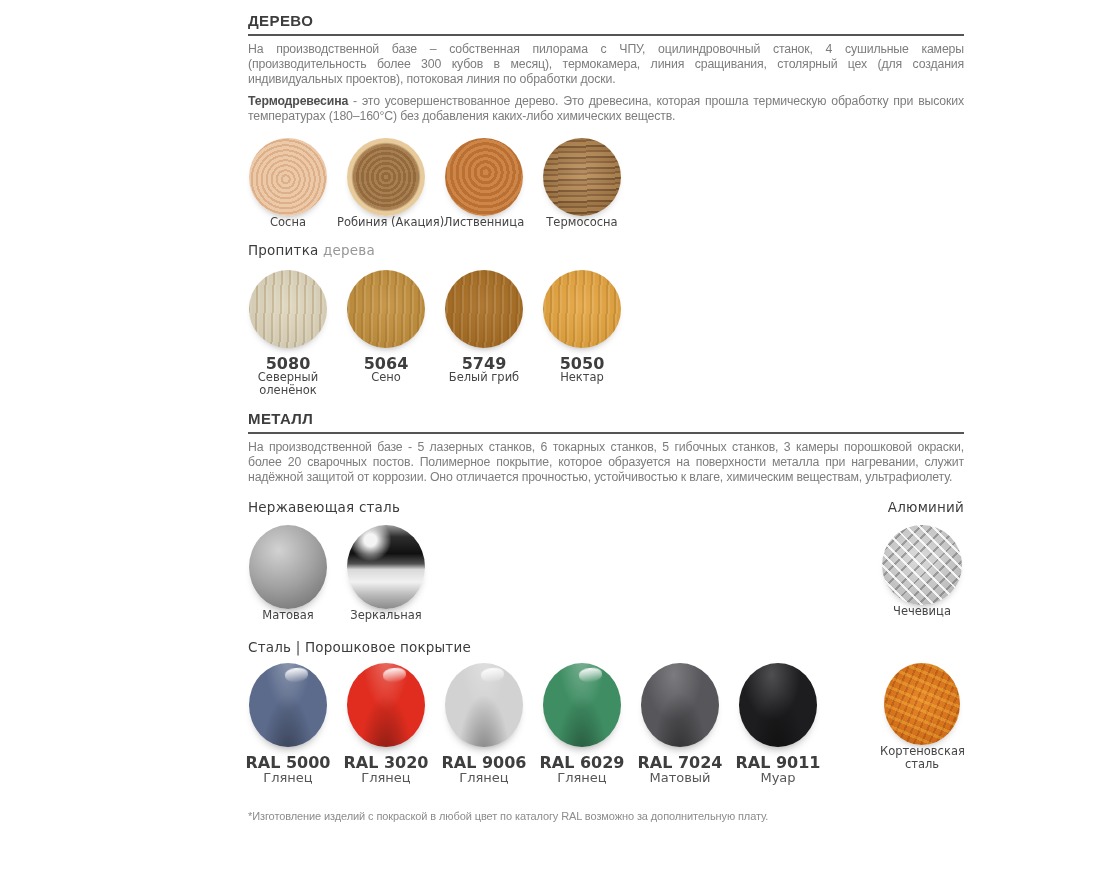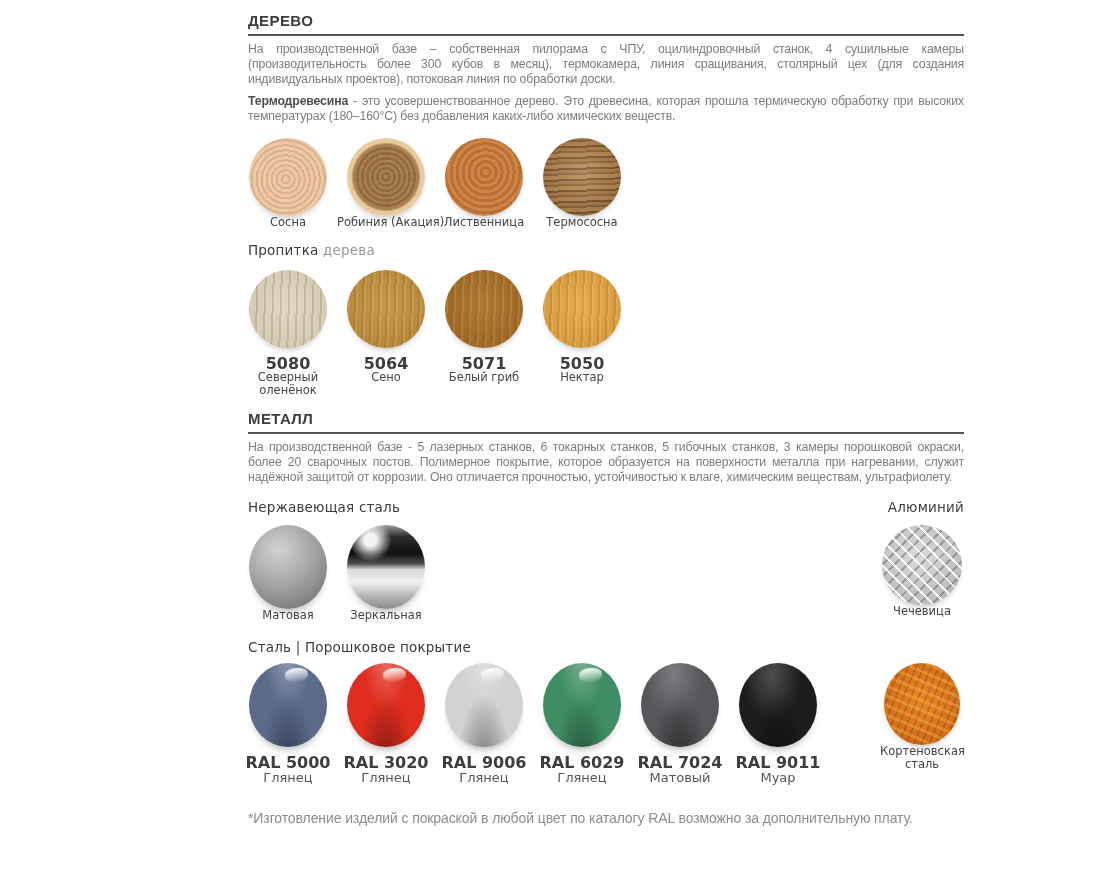--- a/index.html
+++ b/index.html
@@ -75,21 +75,21 @@
   .matte{background:
     radial-gradient(ellipse at 50% 120%, rgba(0,0,0,.5), rgba(0,0,0,0) 50%),
     radial-gradient(ellipse at 42% 14%, rgba(255,255,255,.22), rgba(255,255,255,0) 45%),
     var(--c,#555);}
 
   
   .mt14{margin-top:14px;} .mt12{margin-top:12px;} .mt10{margin-top:10px;}
   .mt16{margin-top:16px;} .mt8{margin-top:8px;}
   .impreg-head{margin-top:12px;}
   .metal-title{margin-top:14px;}
-  .footnote{margin-top:26px;font-size:14px;color:#8c8c8c;letter-spacing:-.1px;}
+  .footnote{margin-top:26px;font-size:11px;color:#8c8c8c;letter-spacing:-.1px;}
 </style>
 </head>
 <body>
 
 <div class="content">
 
   <section>
     <h2 class="sec-title">ДЕРЕВО</h2>
     <div class="rule"></div>
 
@@ -121,21 +121,21 @@
       <div class="col">
         <div class="circle grain" style="--c: #ddd4ba;"></div>
         <div class="slabel"><span class="code" style="display:block">5080</span><span>Северный оленёнок</span></div>
       </div>
       <div class="col">
         <div class="circle grain" style="--c: #c18d38;"></div>
         <div class="slabel"><span class="code" style="display:block">5064</span><span>Сено</span></div>
       </div>
       <div class="col">
         <div class="circle grain" style="--c: #a66a1e;"></div>
-        <div class="slabel"><span class="code" style="display:block">5071</span><span>Белый гриб</span></div>
+        <div class="slabel"><span class="code" style="display:block">5749</span><span>Белый гриб</span></div>
       </div>
       <div class="col">
         <div class="circle grain" style="--c: #e4a23a;"></div>
         <div class="slabel"><span class="code" style="display:block">5050</span><span>Нектар</span></div>
       </div>
     </div>
   </section>
 
   <section>
     <h2 class="sec-title metal-title">МЕТАЛЛ</h2>

